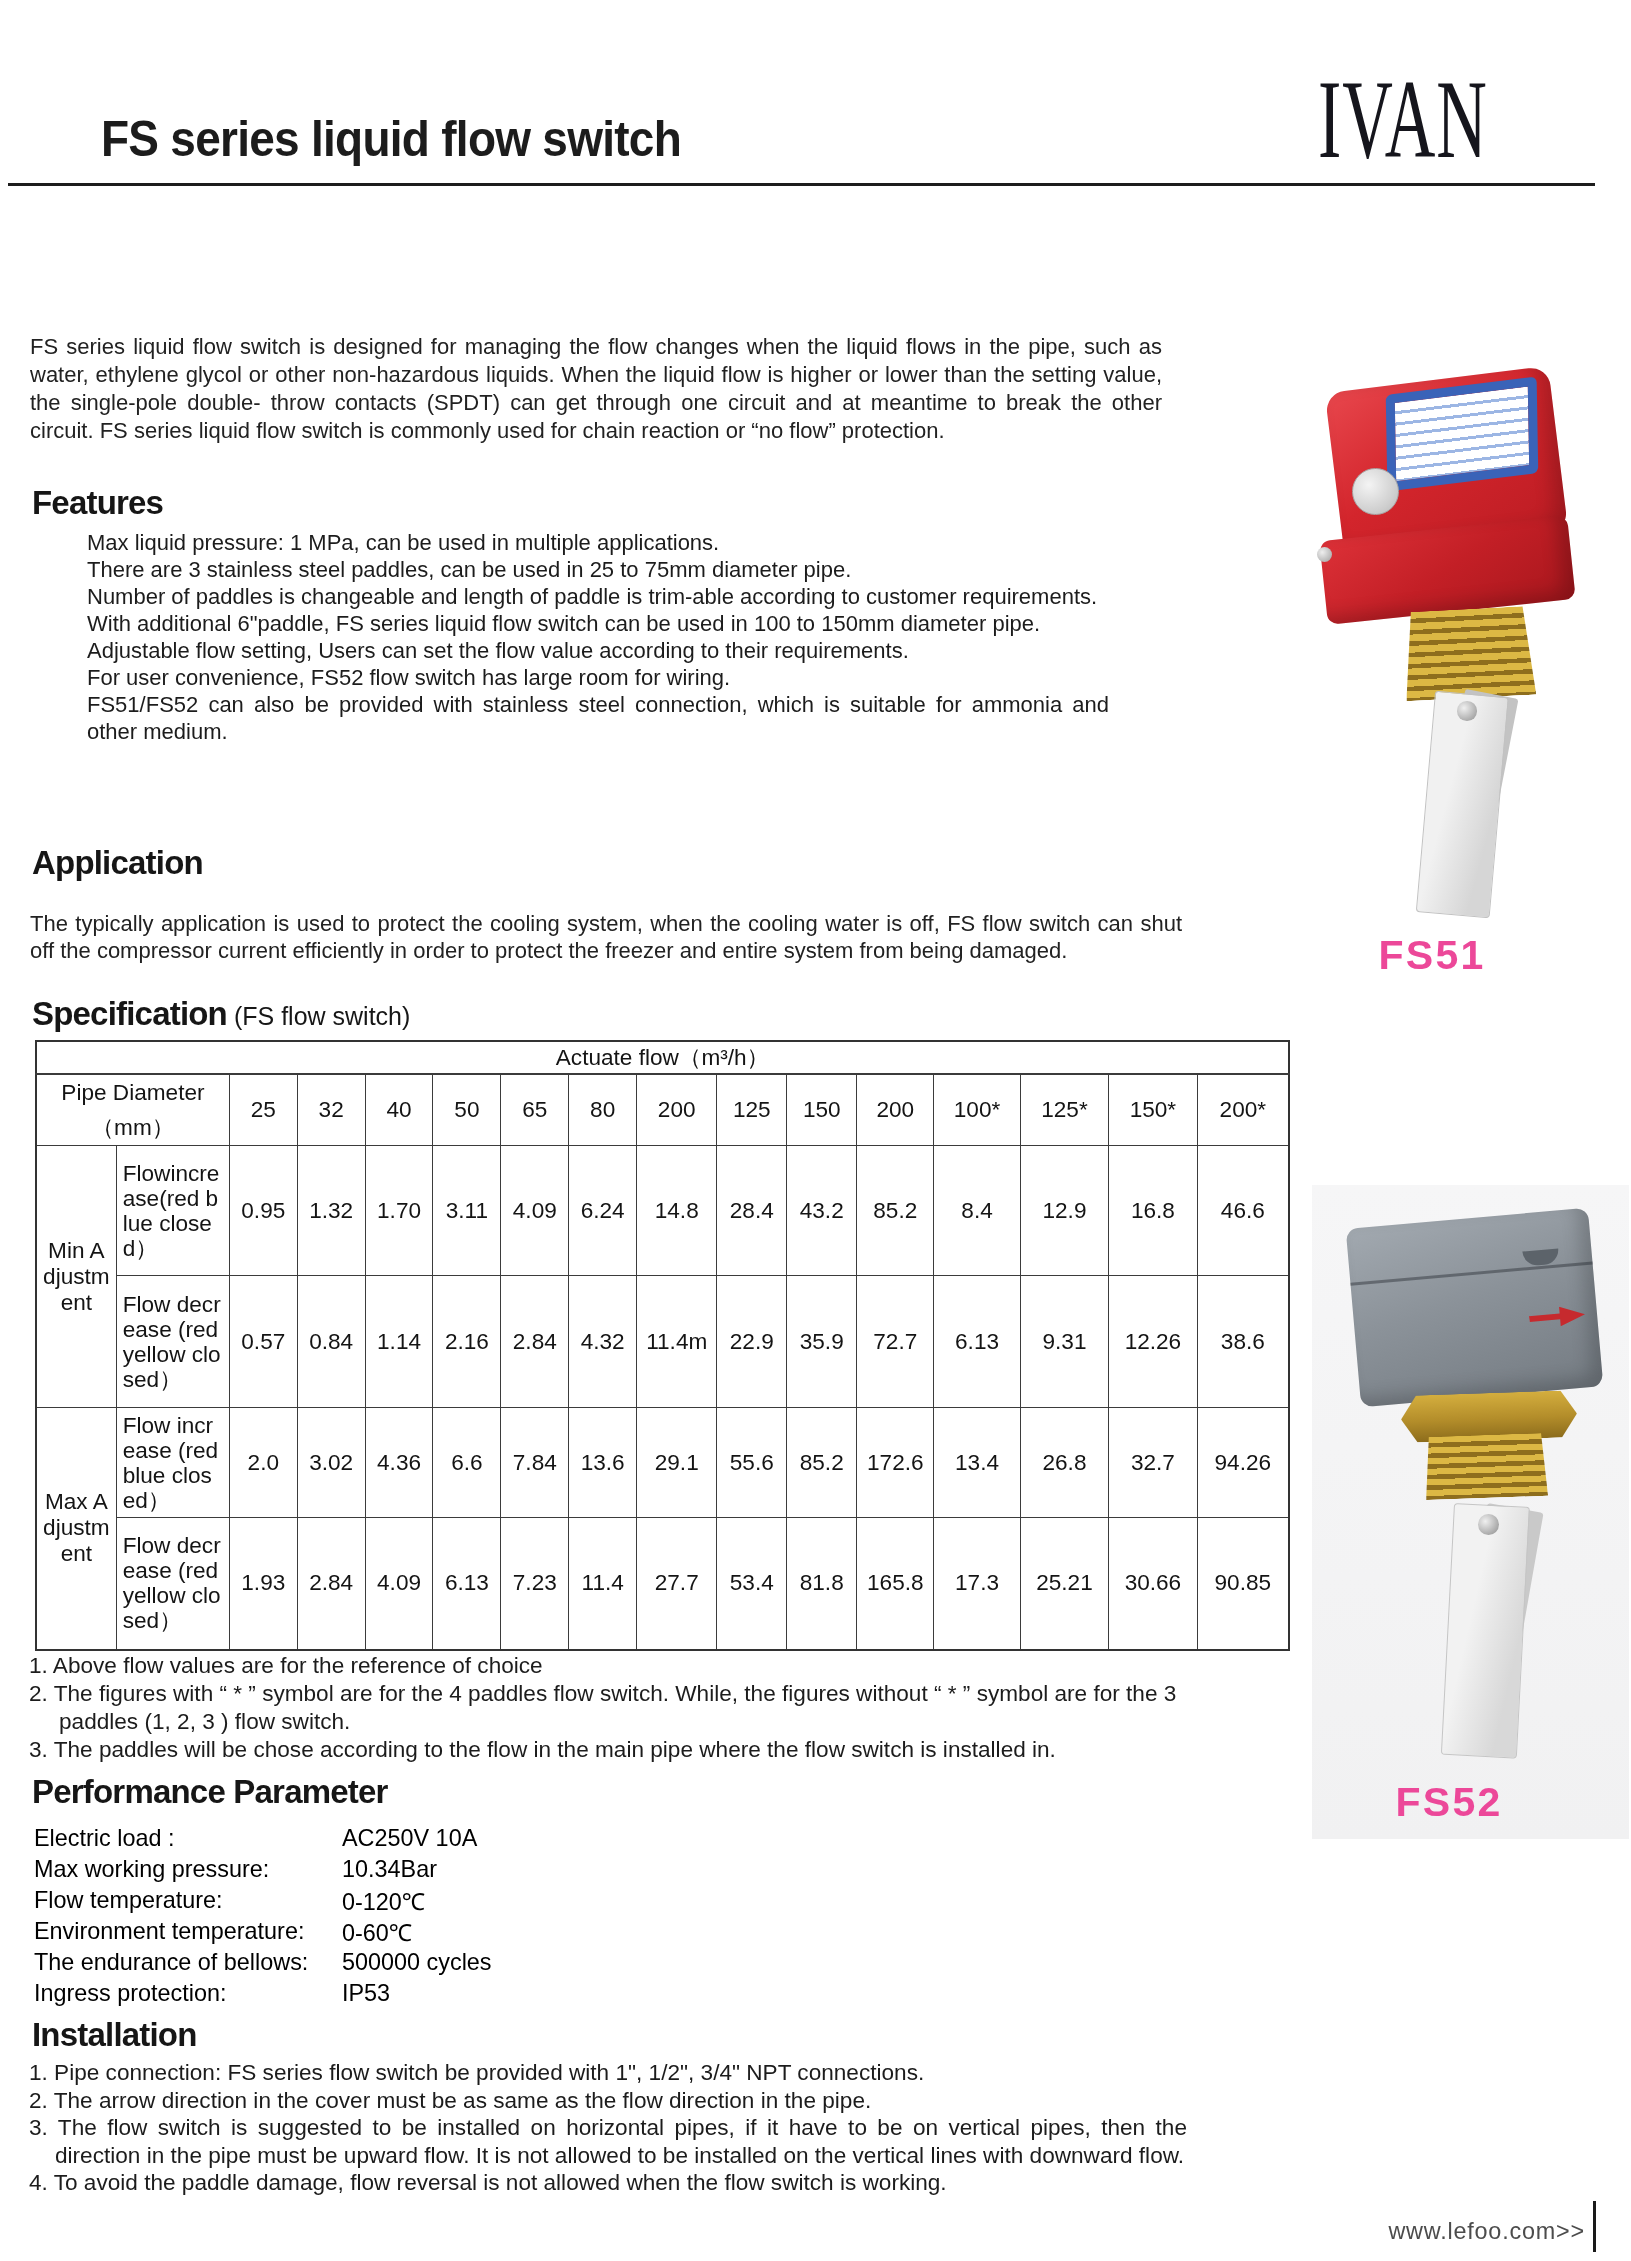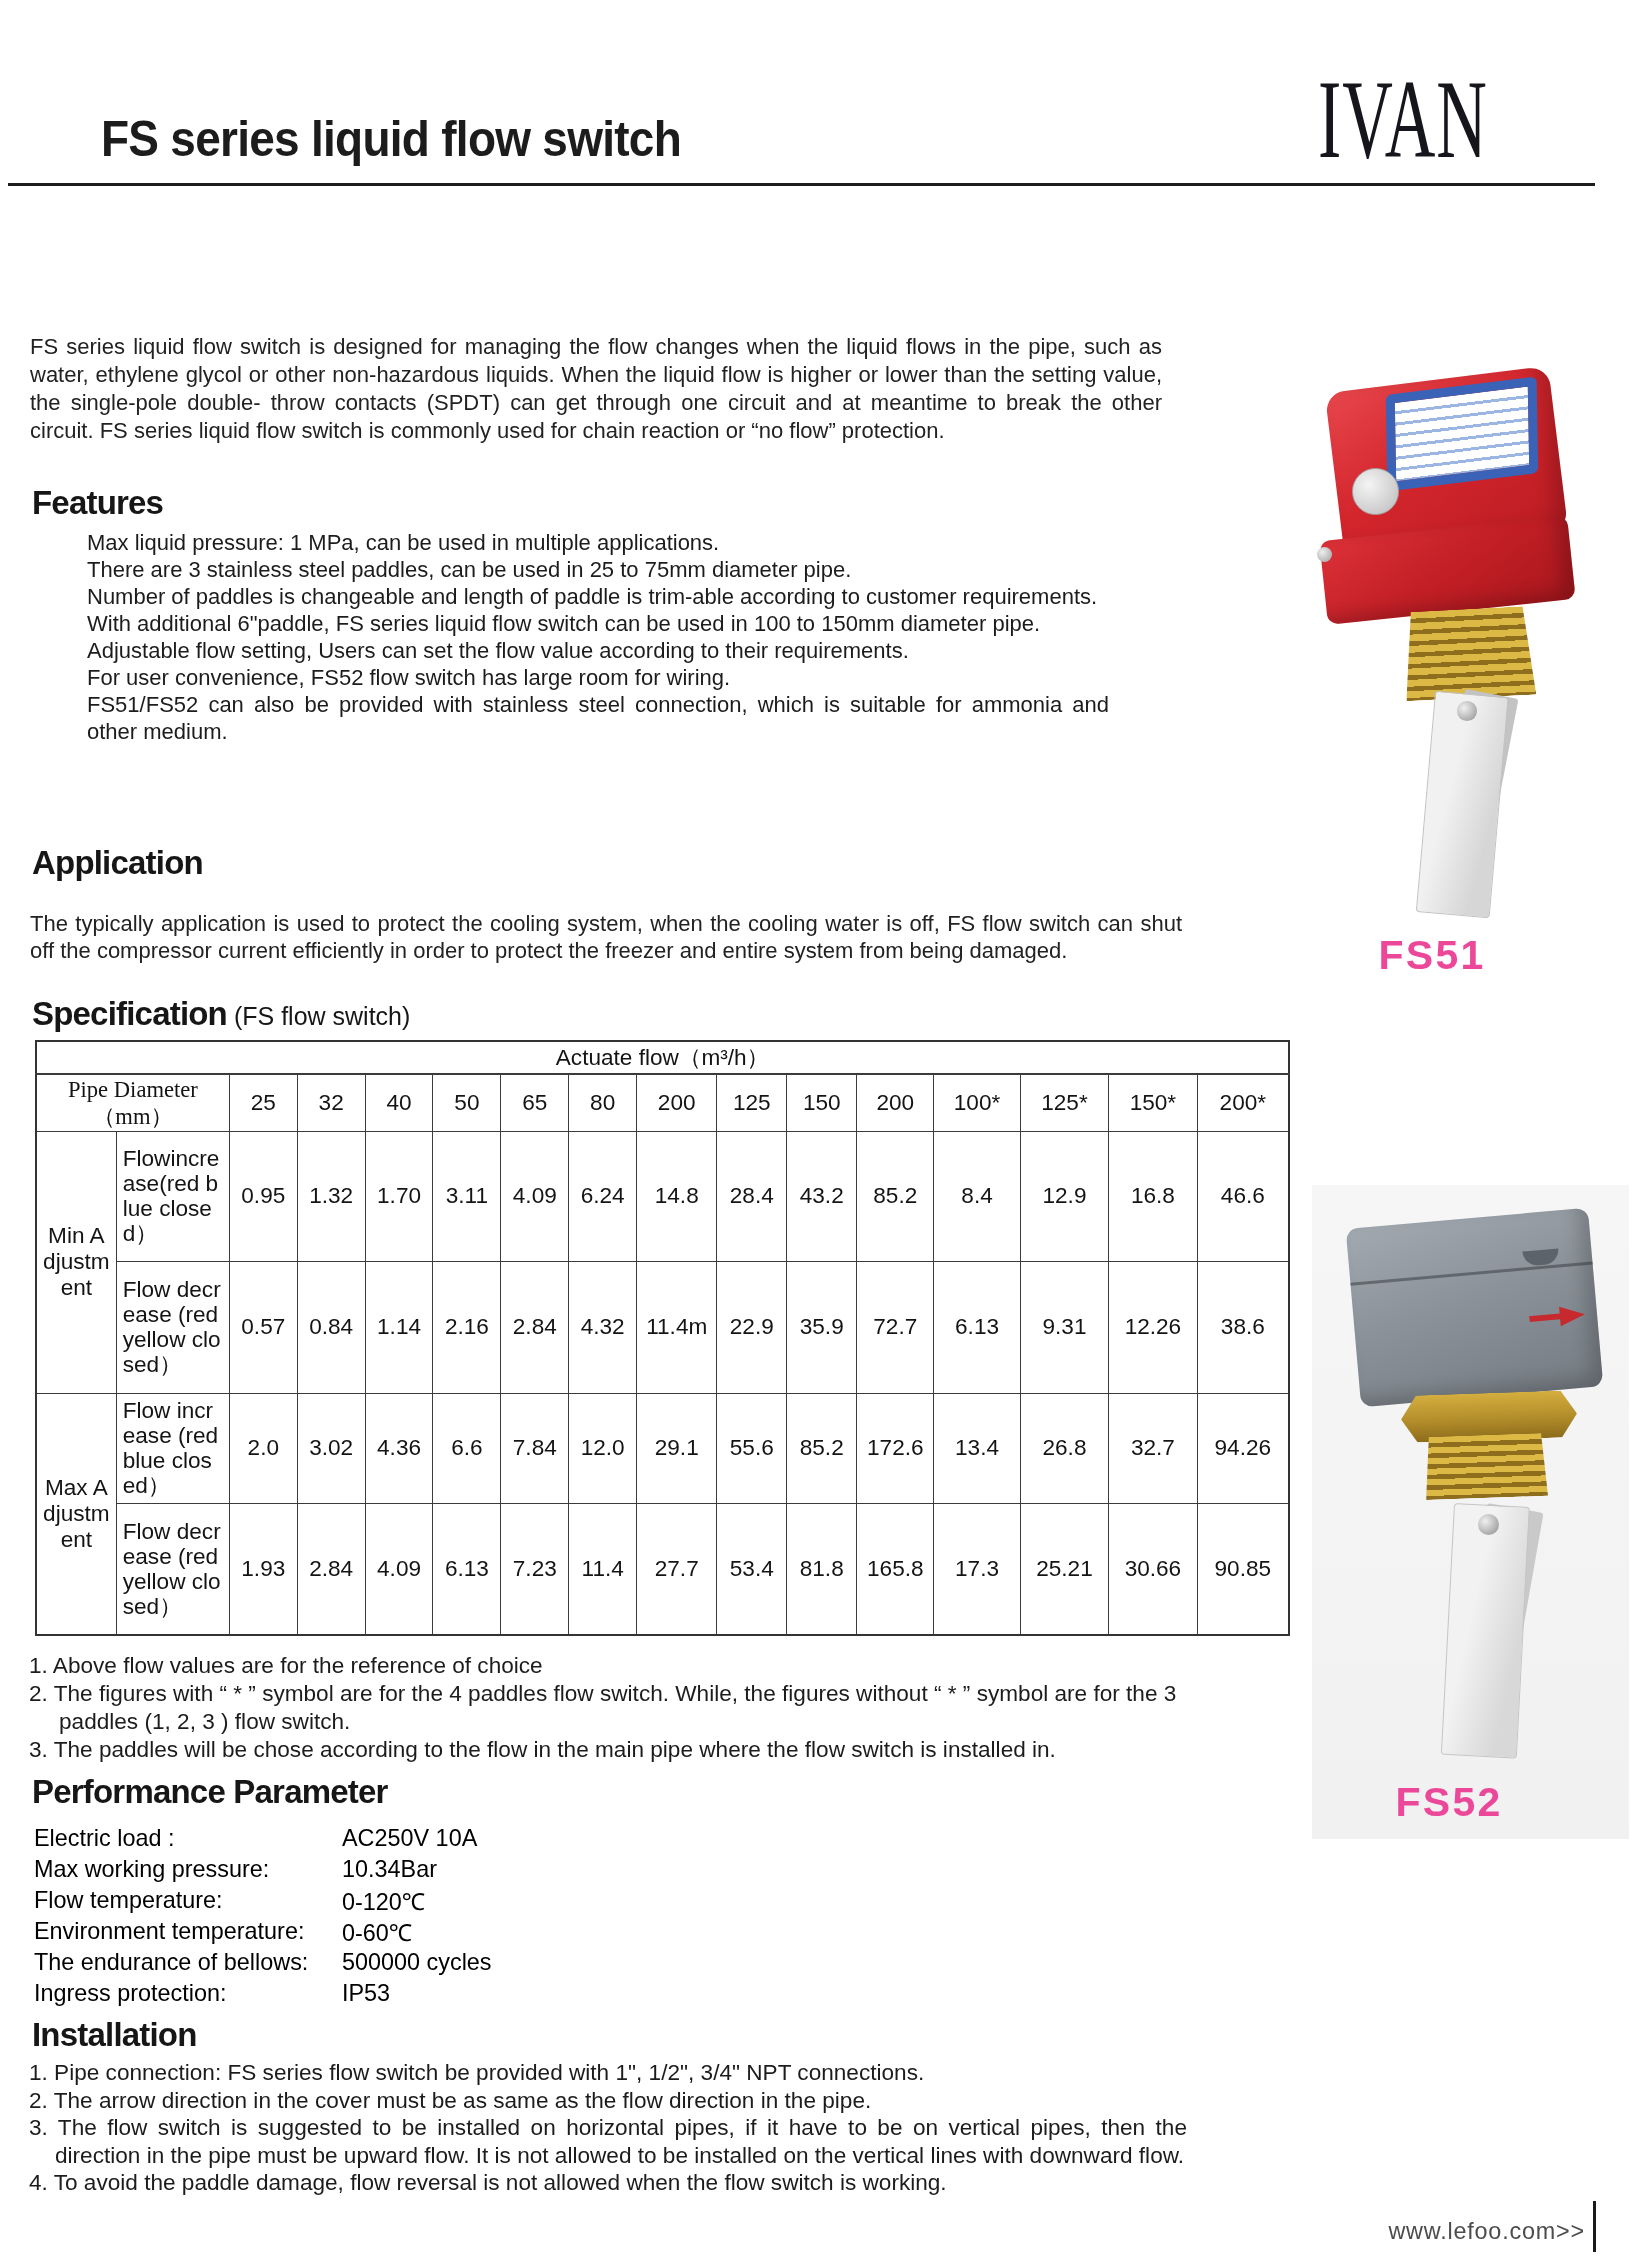--- a/index.html
+++ b/index.html
@@ -26,21 +26,21 @@
   .feature-item{text-align:justify;}
   .app-text{position:absolute;left:30px;top:888px;width:1152px;font-size:22px;
             line-height:27px;text-align:justify;color:#222;}
   .serif-word{font-family:Liberation Sans, sans-serif;}
   
   .spec-table{position:absolute;left:35px;top:1040px;width:1255px;border-collapse:collapse;
               table-layout:fixed;border:2.3px solid #333;}
   .spec-table td{border:1.5px solid #3b3b3b;text-align:center;vertical-align:middle;
                  font-size:22.6px;color:#141414;padding:0;overflow:hidden;}
   .actuate-cell{font-size:23px;border-bottom-width:2.3px !important;}
-  .pipe-cell{font-size:23.4px;line-height:27px;font-family:Liberation Serif, serif;}
+  .pipe-cell{font-size:23.4px;line-height:35px;}
   .col-head{font-size:23.4px;}
   .group-label{word-break:break-all;font-size:22.6px;line-height:26px;padding:0 6px !important;}
   .desc-cell{text-align:left !important;word-break:break-all;font-size:22px;
              line-height:25px;padding:4.5px 6px !important;}
   .val-cell{font-size:22.6px;}
   
   .notes-list{position:absolute;left:29px;top:1652px;width:1180px;font-size:22.6px;line-height:28px;}
   .note-item{padding-left:30px;text-indent:-30px;}
   
   .perf-list{position:absolute;left:34px;top:1823px;font-size:23.4px;color:#000000;}
@@ -212,21 +212,21 @@
           <td class="val-cell">38.6</td>
         </tr>
         <tr style="height: 109px;">
           <td class="group-label" rowspan="2">Max Adjustment</td>
           <td class="desc-cell">Flow increase (red blue closed）</td>
           <td class="val-cell">2.0</td>
           <td class="val-cell">3.02</td>
           <td class="val-cell">4.36</td>
           <td class="val-cell">6.6</td>
           <td class="val-cell">7.84</td>
-          <td class="val-cell">12.0</td>
+          <td class="val-cell">13.6</td>
           <td class="val-cell">29.1</td>
           <td class="val-cell">55.6</td>
           <td class="val-cell">85.2</td>
           <td class="val-cell">172.6</td>
           <td class="val-cell">13.4</td>
           <td class="val-cell">26.8</td>
           <td class="val-cell">32.7</td>
           <td class="val-cell">94.26</td>
         </tr>
         <tr style="height: 132px;">

